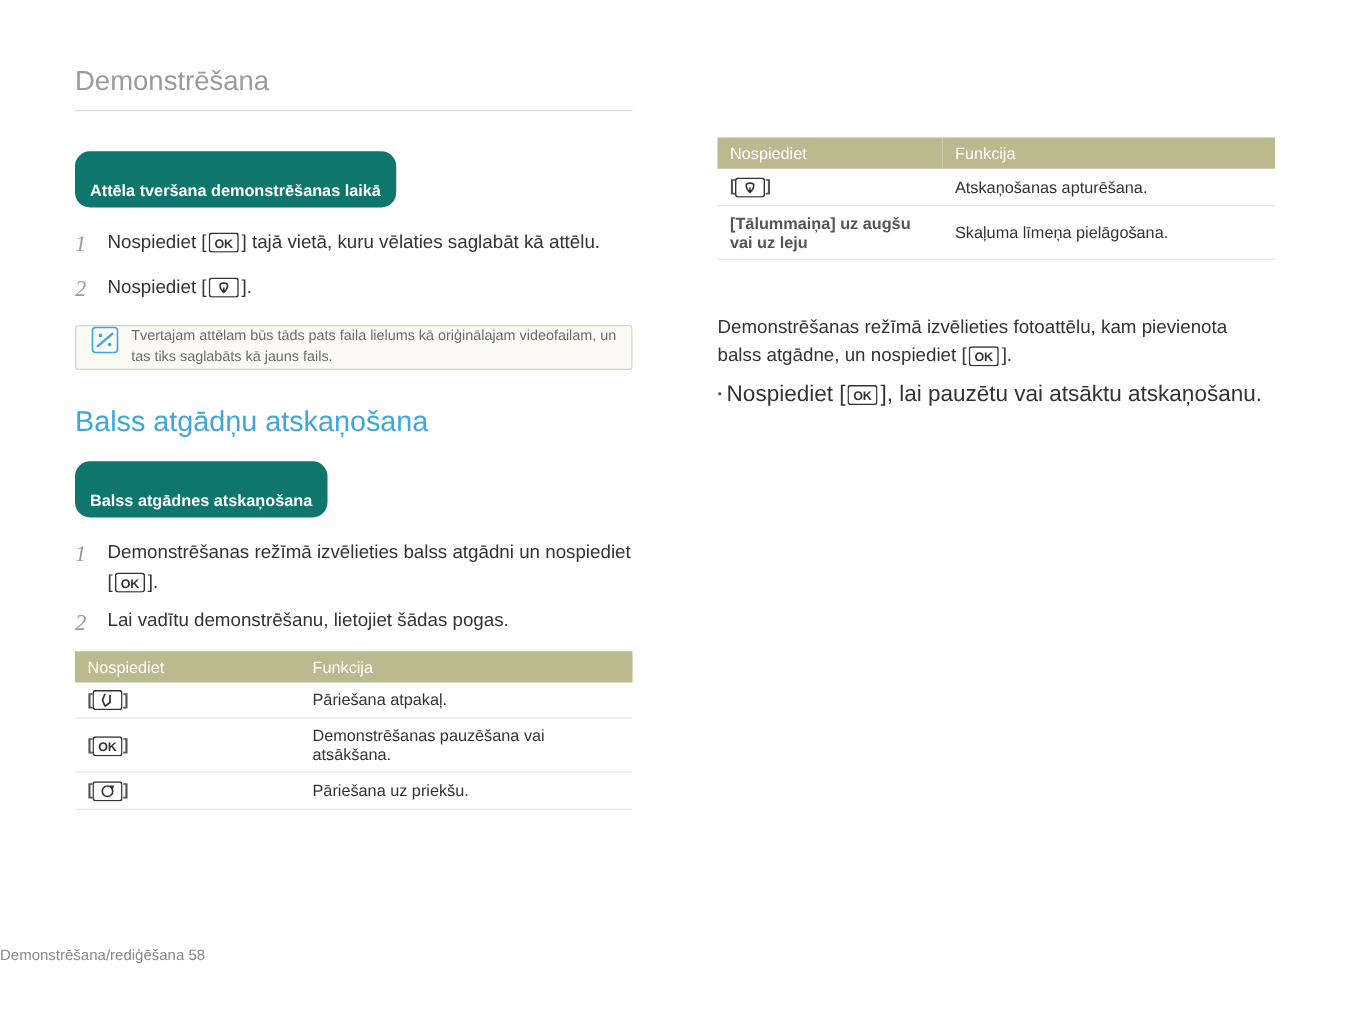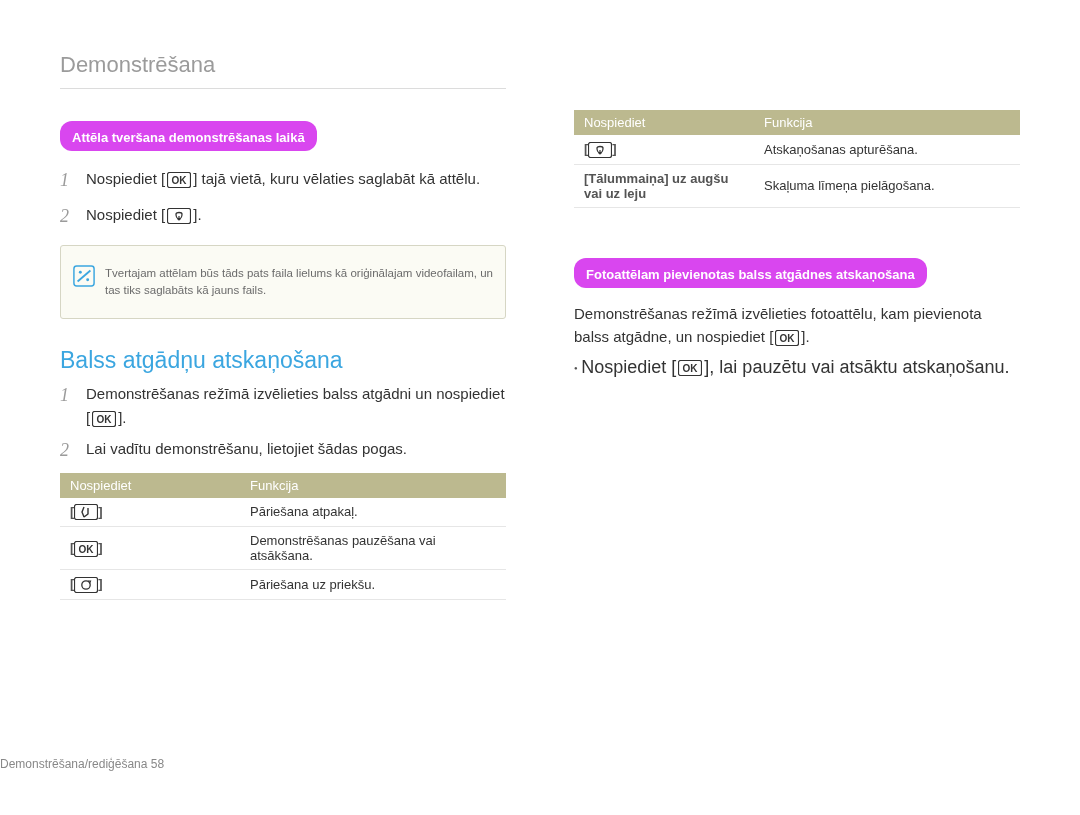--- a/index.html
+++ b/index.html
@@ -1,29 +1,29 @@
 <!DOCTYPE html>
 <html><head>
 <meta charset="utf-8">
 <style>
   html,body{margin:0;padding:0;background:#fff}
   body{width:1080px;height:815px;font-family:Arial,Helvetica,sans-serif;color:#333;position:relative;box-sizing:border-box}
   .page{padding:52px 60px 0;display:flex;gap:68px}
   .col{flex:1;min-width:0}
   .page-title{font-size:22px;color:#9b9b9b;font-weight:400;margin:0 0 10px}
   hr.title-rule{border:none;border-top:1px solid #dcdcdc;margin:0 0 22px}
-  .pill{display:inline-block;background:#d946ef;color:#fff;font-size:13px;font-weight:700;padding:9px 12px 6px 12px;border-radius:12px;margin:10px 0 12px}
+  .pill{display:inline-block;background:#0f766e;color:#fff;font-size:13px;font-weight:700;padding:24px 12px 6px 12px;border-radius:12px;margin:10px 0 12px}
   .step{display:flex;gap:10px;margin:4px 0 8px;font-size:15px;line-height:1.55}
   .stepnum{font-style:italic;font-family:Georgia,'Times New Roman',serif;font-size:18px;color:#9b9b9b;min-width:16px}
   .step .body{flex:1}
   .inline-icon{display:inline-flex;vertical-align:middle;margin:0 2px}
   .para{font-size:15px;line-height:1.55;margin:2px 0 6px}
   .bullet{font-size:18px;line-height:1.5;margin-top:4px}
   .bullet::before{content:"● ";font-size:6px;vertical-align:middle;color:#555;margin-right:2px}
-  .notebox{display:flex;gap:10px;border:1px solid #d6d6c4;background:#fbfbf4;padding:19px 12px;border-radius:3px;margin:14px 0 6px}
+  .notebox{display:flex;gap:10px;border:1px solid #d6d6c4;background:#fbfbf4;padding:0 12px;border-radius:3px;margin:14px 0 6px}
   .notebox .icon{flex:0 0 auto}
   .notebox .txt{font-size:11.5px;color:#6b6b6b;line-height:1.5}
   .section-h2{font-size:23px;color:#3ba6e0;font-weight:400;margin:28px 0 8px}
   table.fn{width:100%;border-collapse:collapse;font-size:13px;margin-top:6px}
   table.fn th{background:#bcb98f;color:#fff;text-align:left;font-weight:400;padding:5px 10px}
   table.fn td{padding:6px 10px;border-bottom:1px solid #e6e6e6;vertical-align:middle}
   table.fn td:first-child{width:160px;font-weight:700;color:#545454}
   .footer{position:absolute;left:0;right:0;bottom:44px;font-size:12px;color:#888}
   
   svg.btn{width:24px;height:16px;vertical-align:middle}
@@ -91,20 +91,21 @@
 
     <div class="notebox">
       <div class="icon"><svg class="boxicon">
             <use href="#sym-noteicon"></use>
           </svg></div>
       <div class="txt">Tvertajam attēlam būs tāds pats faila lielums kā oriģinālajam videofailam, un tas tiks saglabāts kā jauns fails.</div>
     </div>
 
     <div class="section-h2">Balss atgādņu atskaņošana</div>
 
+    <span class="pill">Balss atgādnes atskaņošana</span>
 
     <div class="step">
       <div class="stepnum">1</div>
       <div class="body">
         <span>Demonstrēšanas režīmā izvēlieties balss atgādni un nospiediet [</span><span class="inline-icon">
             <svg class="btn">
               <use href="#sym-ok"></use>
             </svg>
           </span><span>].</span>
       </div>
@@ -157,21 +158,20 @@
         <td>Atskaņošanas apturēšana.</td>
       </tr>
       <tr>
         <td>[Tālummaiņa] uz augšu vai uz leju</td>
         <td>Skaļuma līmeņa pielāgošana.</td>
       </tr>
     </tbody>
       </table>
 
     <div style="height:40px"></div>
-    <span class="pill">Fotoattēlam pievienotas balss atgādnes atskaņošana</span>
 
     <div class="para">
       <span>Demonstrēšanas režīmā izvēlieties fotoattēlu, kam pievienota balss atgādne, un nospiediet [</span><span class="inline-icon">
           <svg class="btn">
             <use href="#sym-ok"></use>
           </svg>
         </span><span>].</span>
     </div>
     <div class="bullet">
       <span>Nospiediet [</span><span class="inline-icon">

